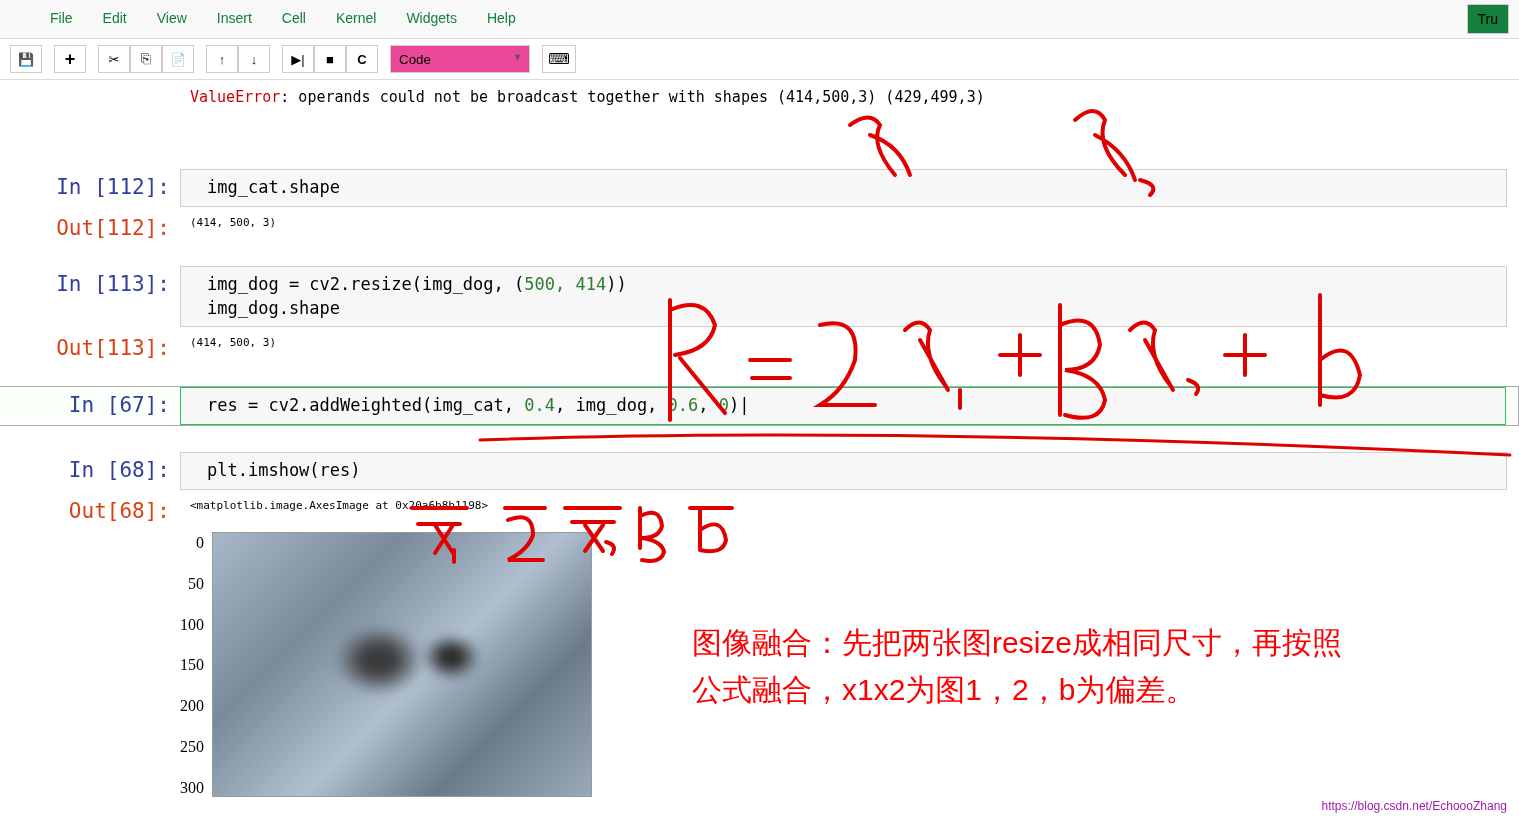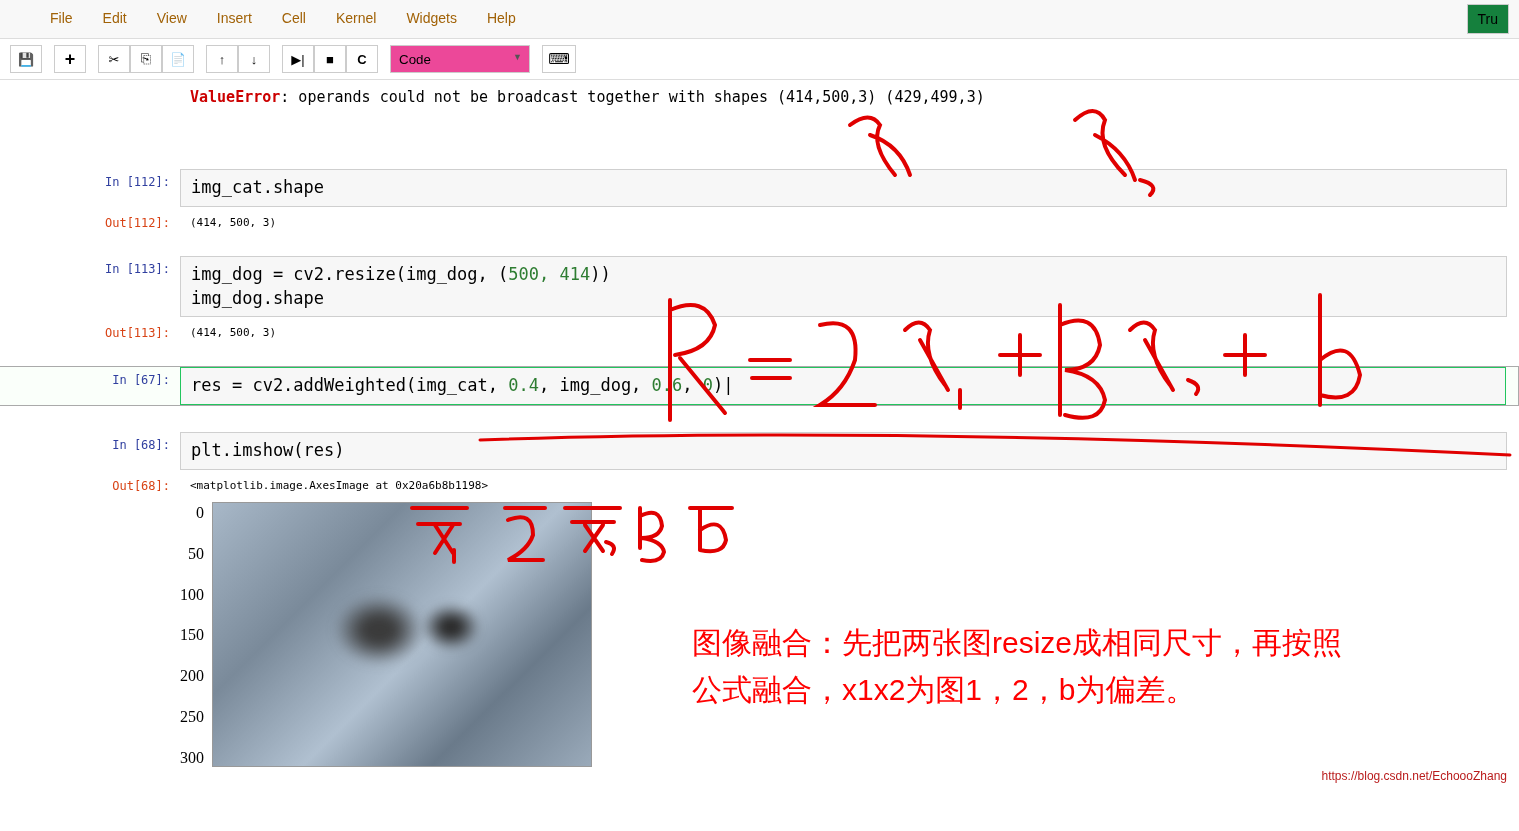--- a/index.html
+++ b/index.html
@@ -1,60 +1,60 @@
 <!DOCTYPE html>
 <html><head>
   <meta charset="utf-8">
   <style>
     * { box-sizing: border-box; margin: 0; padding: 0; }
     body { font-family: "Helvetica Neue", Helvetica, Arial, sans-serif; font-size: 14px; background: #fff; color: #000; }
     
     .menubar { display: flex; padding: 4px 10px; border-bottom: 1px solid #ddd; background: #f8f8f8; }
-    .menubar-item { padding: 6px 24px 6px 6px; color: #a16207; cursor: pointer; }
+    .menubar-item { padding: 6px 24px 6px 6px; color: #15803d; cursor: pointer; }
     .menubar-item:first-child { padding-left: 40px; }
     .kernel-indicator { margin-left: auto; padding: 6px 10px; border: 1px solid #ccc; background: #15803d; }
     
     .toolbar { display: flex; align-items: center; padding: 6px 10px; border-bottom: 1px solid #ddd; gap: 4px; }
     .toolbar-group { display: flex; gap: 0; margin-right: 8px; }
     .toolbar-btn { width: 32px; height: 28px; border: 1px solid #ccc; background: #fff; display: flex; align-items: center; justify-content: center; cursor: pointer; font-size: 13px; }
     .cell-type-select { height: 28px; border: 1px solid #ccc; padding: 0 24px 0 8px; background: #ec4899; min-width: 140px; appearance: none; position: relative; }
     .select-wrap { position: relative; display: inline-block; }
     .select-wrap::after { content: "▼"; position: absolute; right: 8px; top: 7px; font-size: 9px; pointer-events: none; color: #555; }
     .cmd-btn { width: 34px; height: 28px; border: 1px solid #ccc; background: #fff; display: flex; align-items: center; justify-content: center; margin-left: 8px; }
     .cmd-icon { font-size: 15px; }
     
     .notebook { padding: 4px 0 20px 0; position: relative; }
     
     .cell-row { display: flex; margin: 3px 0; align-items: flex-start; padding: 0 12px 0 0; }
-    .prompt { width: 180px; min-width: 180px; text-align: right; padding: 6px 10px 6px 0; font-family: monospace; font-size: 12px; }
+    .prompt { width: 180px; min-width: 180px; text-align: right; padding: 6px 10px 6px 0; font-family: monospace; font-size: 21px; }
     .prompt-in { color: #303F9F; }
     .prompt-out { color: #D84315; }
     
-    .input-area { flex: 1; background: #f7f7f7; border: 1px solid #cfcfcf; padding: 6px 10px; font-family: monospace; font-size: 17px; white-space: pre-wrap; line-height: 1.4; }
+    .input-area { flex: 1; background: #f7f7f7; border: 1px solid #cfcfcf; padding: 6px 26px; font-family: monospace; font-size: 17px; white-space: pre-wrap; line-height: 1.4; }
     .output-area { flex: 1; padding: 6px 10px; font-family: monospace; font-size: 11px; white-space: pre-wrap; }
     
     .cell-selected .input-area { border: 1px solid #22c55e; }
     .cell-selected { border-left: 5px solid #42A047; background: #fafffa; margin-left: -5px; padding-left: 0; border-top: 1px solid #aaa; border-bottom: 1px solid #aaa; border-right: 1px solid #aaa; }
     .cell-selected .prompt { padding-left: 10px; }
     
     .error-line { font-family: monospace; font-size: 15px; padding-left: 190px; margin-top: 4px; }
-    .err-name { color: #c00; font-weight: bold; }
+    .err-name { color: #c00; font-weight: normal; }
     
     .code-num { color: #2e7d32; }
     
     .plot-output { margin-left: 180px; display: flex; }
     .y-axis { display: flex; flex-direction: column; justify-content: space-between; padding: 2px 8px 0 0; font-family: serif; font-size: 16px; text-align: right; height: 265px; }
     .plot-img { width: 380px; height: 265px; background: linear-gradient(135deg, #a8b8c8 0%, #7a8a9a 30%, #b0c0d0 55%, #6a7a8a 75%, #9aaaba 100%); border: 1px solid #999; position: relative; overflow: hidden; }
     .plot-img::before { content: ""; position: absolute; top: 35%; left: 32%; width: 90px; height: 70px; background: radial-gradient(ellipse, #3a3a3a 25%, transparent 70%); border-radius: 50%; filter: blur(6px); }
     .plot-img::after { content: ""; position: absolute; top: 38%; left: 55%; width: 60px; height: 48px; background: radial-gradient(ellipse, #2a2a2a 20%, transparent 70%); border-radius: 50%; filter: blur(5px); }
     
     .annotation-overlay { position: absolute; top: 0; left: 0; width: 100%; height: 100%; pointer-events: none; z-index: 10; }
     .red-chinese { font-size: 30px; color: #ff0000; line-height: 1.55; font-weight: 400; }
     
-    .watermark { position: absolute; bottom: 4px; right: 12px; color: #b91c1c; font-size: 12px; }
+    .watermark { position: absolute; bottom: 4px; right: 12px; color: #a21caf; font-size: 12px; }
   </style>
 </head>
 <body>
 
 <div class="menubar">
   <div class="menubar-item">File</div>
   <div class="menubar-item">Edit</div>
   <div class="menubar-item">View</div>
   <div class="menubar-item">Insert</div>
   <div class="menubar-item">Cell</div>

